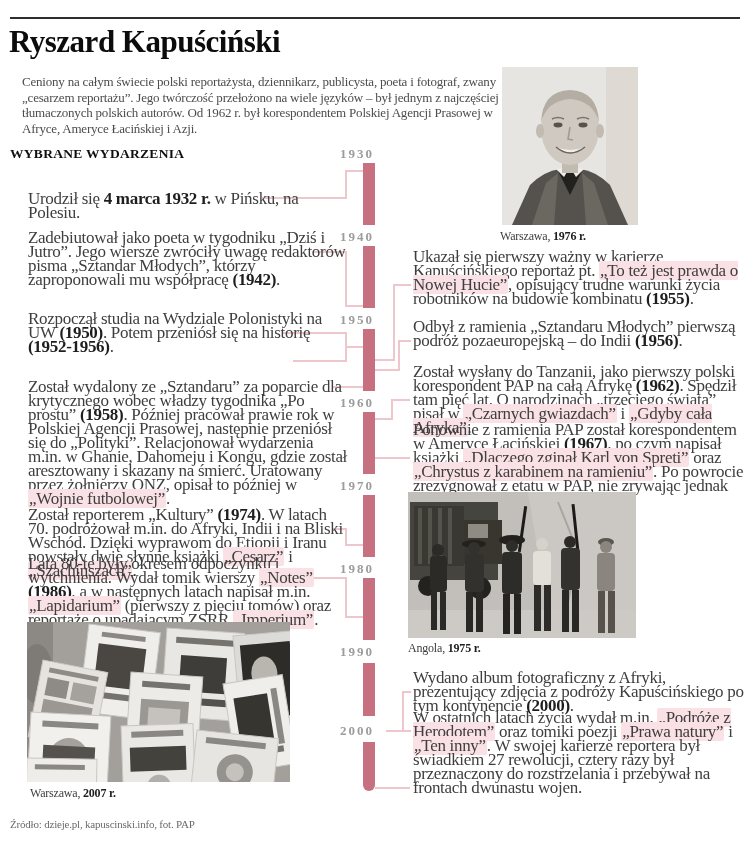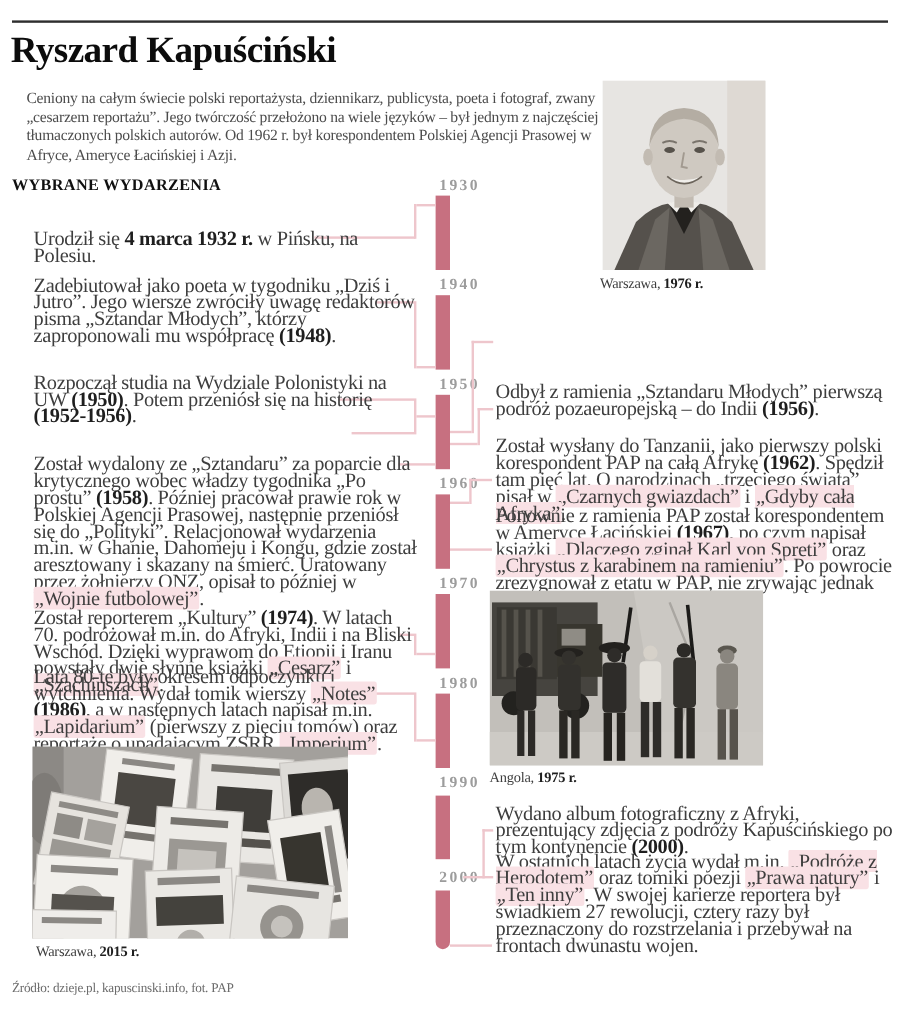--- a/index.html
+++ b/index.html
@@ -2,21 +2,21 @@
 <html style="--bar: #c77080; --conn: #eec6cc; --hl: #f9e1e5; --year: #9c9c9c;"><head>
 <meta charset="utf-8">
 <style>
   html,body{margin:0;padding:0;background:#fff}
   #canvas{position:relative;width:750px;height:836px;background:#fff;overflow:hidden;
           font-family:Liberation Serif, serif;color:#3e3e3e}
   .rule{position:absolute;height:2px;background:#2e2e2e}
   #title{position:absolute;left:9px;top:24px;margin:0;font-size:31px;font-weight:bold;color:#0c0c0c;letter-spacing:-0.5px}
   #intro{position:absolute;left:10px;top:62px;width:494px;margin:12px;font-size:13px;line-height:15.5px;color:#4c4c4c;letter-spacing:-0.2px}
   #sech{position:absolute;left:10px;top:146px;font-size:13.5px;font-weight:bold;color:#101010;letter-spacing:0.3px}
-  .tl-year{position:absolute;left:360px;width:40px;text-align:right;font-size:13px;font-weight:bold;
+  .tl-year{position:absolute;left:340px;width:40px;text-align:left;font-size:13px;font-weight:bold;
            color:var(--year,#9c9c9c);letter-spacing:2px}
   .tl-seg{position:absolute;left:363px;width:12px;background:var(--bar,#c77080)}
   .tl-seg.endcap{border-radius:0 0 6px 6px}
   .conn{position:absolute;background:var(--conn,#eec6cc)}
   .conn.hz{height:2px}.conn.vt{width:2px}
   .event{position:absolute;font-size:17px;line-height:14px;letter-spacing:-0.3px;color:#3e3e3e}
   .event .b{font-weight:bold;color:#1e1e1e}
   .event .hl{background:var(--hl,#f9e1e5);border-radius:2px;padding:0 1px}
   .caption{position:absolute;font-size:12px;letter-spacing:-0.2px;color:#3e3e3e}
   .caption .b{font-weight:bold;color:#1e1e1e}
@@ -81,26 +81,27 @@
   <div class="conn hz" style="left:391px;top:399px;width:19px"></div>
   <div class="conn vt" style="left:391px;top:399px;height:21px"></div>
   <div class="conn hz" style="left:375px;top:418px;width:16px"></div>
   <div class="conn hz" style="left:375px;top:457px;width:35px"></div>
   <div class="conn hz" style="left:402px;top:691px;width:9px"></div>
   <div class="conn vt" style="left:402px;top:691px;height:41px"></div>
   <div class="conn hz" style="left:386px;top:730px;width:25px"></div>
   <div class="conn hz" style="left:375px;top:787px;width:35px"></div>
 
   <div class="event" style="left:28px;top:192px;width:322px"><span>Urodził się </span><span class="b">4 marca 1932 r.</span><span> w Pińsku, na Polesiu.</span></div>
-  <div class="event" style="left:28px;top:231px;width:322px"><span>Zadebiutował jako poeta w tygodniku „Dziś i Jutro”. Jego wiersze zwróciły uwagę redaktorów pisma „Sztandar Młodych”, którzy zaproponowali mu współpracę </span><span class="b">(1948)</span><span>.</span></div>
+  <div class="event" style="left:28px;top:231px;width:322px"><span>Zadebiutował jako poeta w tygodniku „Dziś i Jutro”. Jego wiersze zwróciły uwagę redaktorów pisma „Sztandar Młodych”, którzy zaproponowali mu współpracę </span><span class="b">(1942)</span><span>.</span></div>
   <div class="event" style="left:28px;top:312px;width:322px"><span>Rozpoczął studia na Wydziale Polonistyki na UW </span><span class="b">(1950)</span><span>. Potem przeniósł się na historię </span><span class="b">(1952-1956)</span><span>.</span></div>
   <div class="event" style="left:28px;top:380px;width:322px"><span>Został wydalony ze „Sztandaru” za poparcie dla krytycznego wobec władzy tygodnika „Po prostu” </span><span class="b">(1958)</span><span>. Później pracował prawie rok w Polskiej Agencji Prasowej, następnie przeniósł się do „Polityki”. Relacjonował wydarzenia m.in. w Ghanie, Dahomeju i Kongu, gdzie został aresztowany i skazany na śmierć. Uratowany przez żołnierzy ONZ, opisał to później w </span><span class="hl">„Wojnie futbolowej”</span><span>.</span></div>
   <div class="event" style="left:28px;top:508px;width:322px"><span>Został reporterem „Kultury” </span><span class="b">(1974)</span><span>. W latach 70. podróżował m.in. do Afryki, Indii i na Bliski Wschód. Dzięki wyprawom do Etiopii i Iranu powstały dwie słynne książki </span><span class="hl">„Cesarz”</span><span> i </span><span class="hl">„Szachinszach”</span><span>.</span></div>
   <div class="event" style="left:28px;top:557px;width:322px"><span>Lata 80-te były okresem odpoczynku i wytchnienia. Wydał tomik wierszy </span><span class="hl">„Notes”</span><span> </span><span class="b">(1986)</span><span>, a w następnych latach napisał m.in. </span><span class="hl">„Lapidarium”</span><span> (pierwszy z pięciu tomów) oraz reportaże o upadającym ZSRR </span><span class="hl">„Imperium”</span><span>.</span></div>
 
+  <div class="event" style="left:413px;top:250px;width:333px"><span>Ukazał się pierwszy ważny w karierze Kapuścińskiego reportaż pt. </span><span class="hl">„To też jest prawda o Nowej Hucie”</span><span>, opisujący trudne warunki życia robotników na budowie kombinatu </span><span class="b">(1955)</span><span>.</span></div>
   <div class="event" style="left:413px;top:320px;width:333px"><span>Odbył z ramienia „Sztandaru Młodych” pierwszą podróż pozaeuropejską – do Indii </span><span class="b">(1956)</span><span>.</span></div>
   <div class="event" style="left:413px;top:365px;width:333px"><span>Został wysłany do Tanzanii, jako pierwszy polski korespondent PAP na całą Afrykę </span><span class="b">(1962)</span><span>. Spędził tam pięć lat. O narodzinach „trzeciego świata” pisał w </span><span class="hl">„Czarnych gwiazdach”</span><span> i </span><span class="hl">„Gdyby cała Afryka”</span><span>.</span></div>
   <div class="event" style="left:413px;top:423px;width:333px"><span>Ponownie z ramienia PAP został korespondentem w Ameryce Łacińskiej </span><span class="b">(1967)</span><span>, po czym napisał książki </span><span class="hl">„Dlaczego zginął Karl von Spreti”</span><span> oraz </span><span class="hl">„Chrystus z karabinem na ramieniu”</span><span>. Po powrocie zrezygnował z etatu w PAP, nie zrywając jednak współpracy z agencją.</span></div>
   <div class="event" style="left:413px;top:671px;width:333px"><span>Wydano album fotograficzny z Afryki, prezentujący zdjęcia z podróży Kapuścińskiego po tym kontynencie </span><span class="b">(2000)</span><span>.</span></div>
   <div class="event" style="left:413px;top:711px;width:333px"><span>W ostatnich latach życia wydał m.in. </span><span class="hl">„Podróże z Herodotem”</span><span> oraz tomiki poezji </span><span class="hl">„Prawa natury”</span><span> i </span><span class="hl">„Ten inny”</span><span>. W swojej karierze reportera był świadkiem 27 rewolucji, cztery razy był przeznaczony do rozstrzelania i przebywał na frontach dwunastu wojen.</span></div>
 
   <svg class="ph" style="left:502px;top:67px" width="136" height="158" viewBox="0 0 136 158">
     <rect width="136" height="158" fill="#e7e5e2"></rect>
     <rect x="104" width="32" height="158" fill="#ded9d3"></rect>
     <path d="M10 158 L28 118 Q42 104 58 102 L78 102 Q94 104 108 118 L126 158 Z" fill="#55514c"></path>
@@ -237,20 +238,20 @@
         <rect x="10" y="6" width="60" height="6" fill="#8b8884"></rect>
       <circle cx="42" cy="38" r="18" fill="#96938e"></circle>
         <circle cx="42" cy="38" r="9" fill="#c5c2bd"></circle>
     </g>
     <g transform="translate(0,136) rotate(1)">
       <rect width="70" height="26" fill="#efedea" stroke="#c9c6c2"></rect>
         <rect x="8" y="6" width="50" height="5" fill="#8b8884"></rect>
     </g>
   </svg>
   <div class="caption" style="left:30px;top:786px">
-    <span>Warszawa, </span><span class="b">2015 r.</span>
+    <span>Warszawa, </span><span class="b">2007 r.</span>
   </div>
 
   <div id="source">Źródło: dzieje.pl, kapuscinski.info, fot. PAP</div>
   <div class="rule" style="left:10px;top:836px;width:730px"></div>
   <div id="paplogo">pap</div>
 
 </div>
 
 </body></html>

